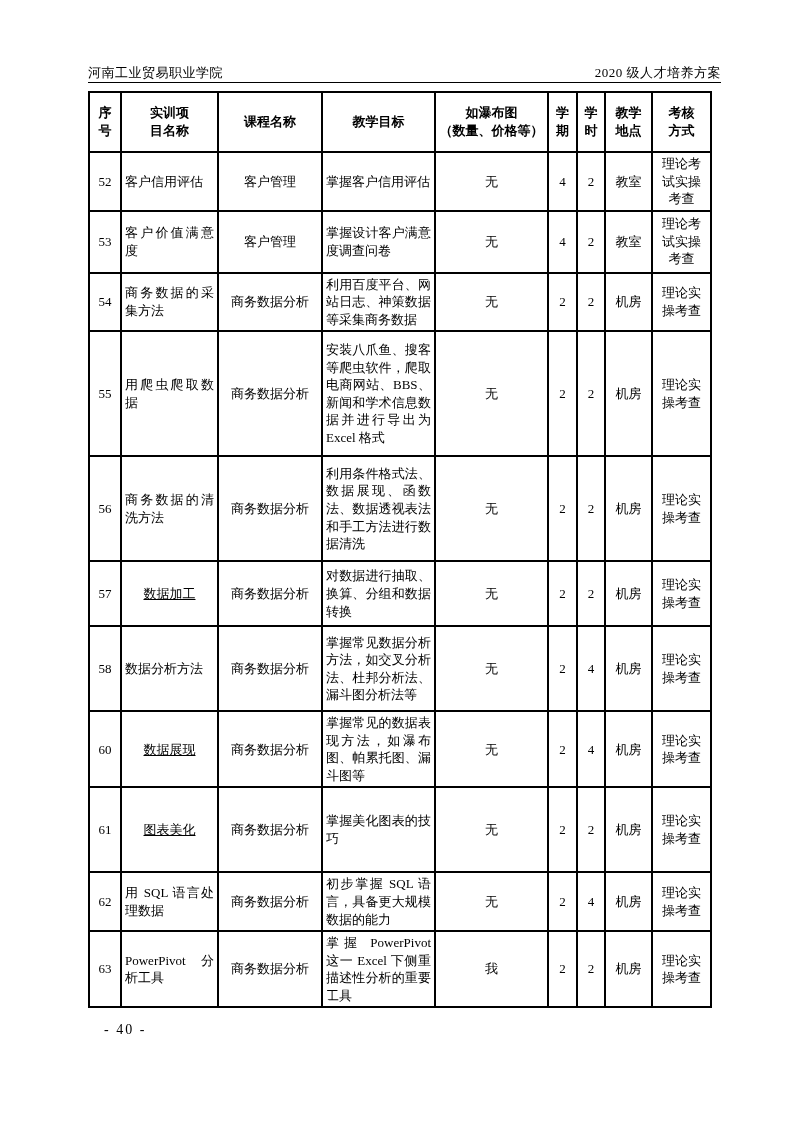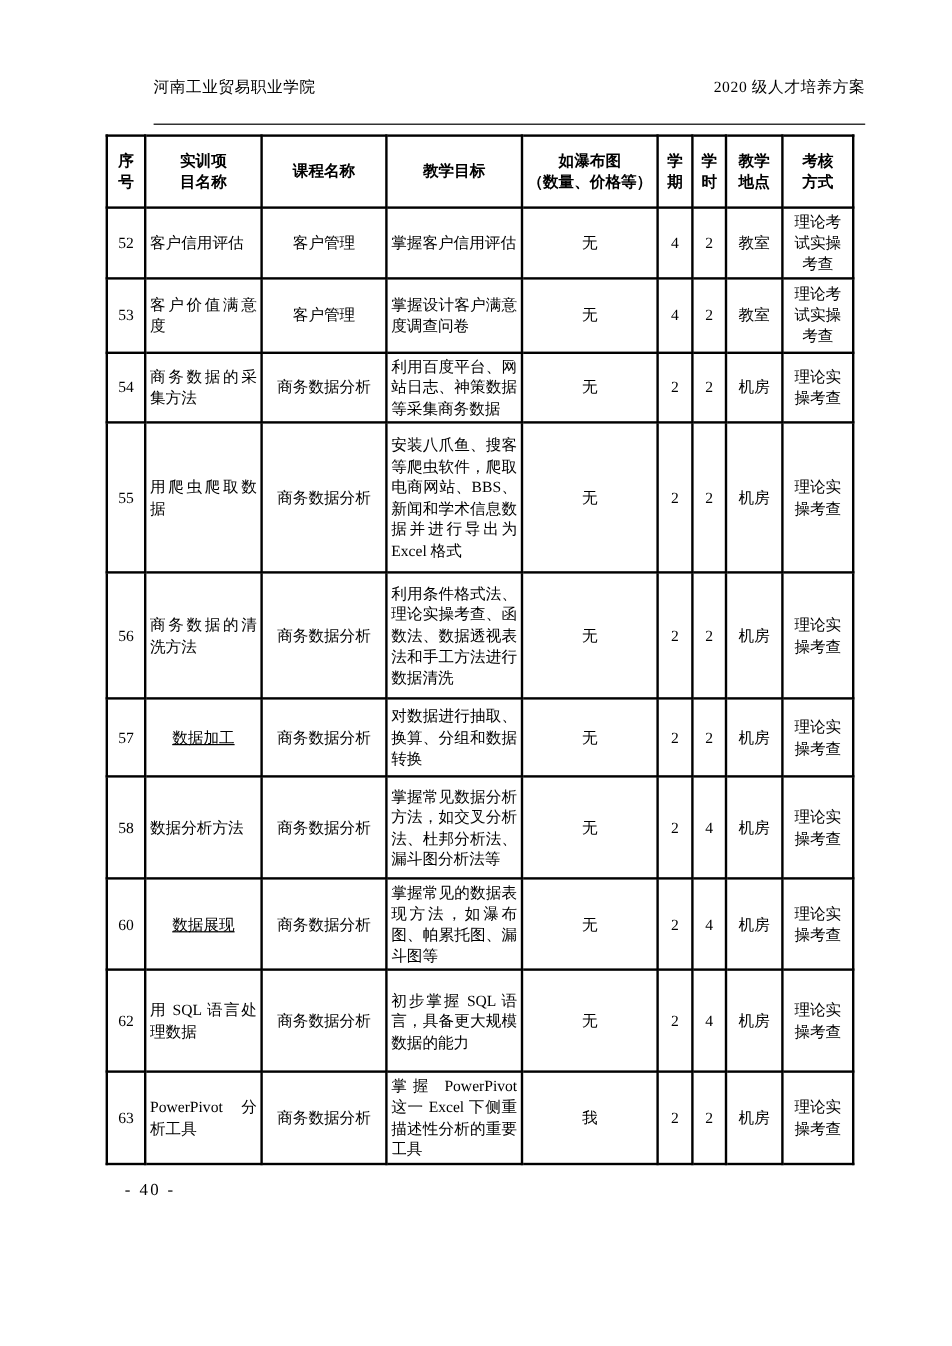--- a/index.html
+++ b/index.html
@@ -16,24 +16,23 @@
     height: 1122px;
     padding: 64px 72px 0 88px;
     background: #fff;
     overflow: hidden;
   }
   .doc-header {
     display: flex;
     justify-content: space-between;
     align-items: flex-end;
     font-size: 13px;
-    padding-bottom: 21px;
+    padding-bottom: 0;
     border-bottom: 1.5px solid #000;
     letter-spacing: 0.5px;
-    margin-left: 40px;
   }
   .doc-table {
     border-collapse: collapse;
     table-layout: fixed;
     width: 623px;
     margin-top: 8px;
     font-size: 13px;
     line-height: 1.35;
   }
   .doc-table th, .doc-table td {
@@ -172,21 +171,21 @@
           <td class="c-consumables">无</td>
           <td class="c-semester">2</td>
           <td class="c-hours">2</td>
           <td class="c-location">机房</td>
           <td class="c-assessment">理论实操考查</td>
         </tr>
         <tr>
           <td class="c-idx">56</td>
           <td class="c-project">商务数据的清洗方法</td>
           <td class="c-course">商务数据分析</td>
-          <td class="c-objective">利用条件格式法、理论实操考查、函数法、数据透视表法和手工方法进行数据清洗</td>
+          <td class="c-objective">利用条件格式法、数据展现、函数法、数据透视表法和手工方法进行数据清洗</td>
           <td class="c-consumables">无</td>
           <td class="c-semester">2</td>
           <td class="c-hours">2</td>
           <td class="c-location">机房</td>
           <td class="c-assessment">理论实操考查</td>
         </tr>
         <tr>
           <td class="c-idx">57</td>
           <td class="c-project ta-center">数据加工</td>
           <td class="c-course">商务数据分析</td>
@@ -213,20 +212,31 @@
           <td class="c-project ta-center">数据展现</td>
           <td class="c-course">商务数据分析</td>
           <td class="c-objective">掌握常见的数据表现方法，如瀑布图、帕累托图、漏斗图等</td>
           <td class="c-consumables">无</td>
           <td class="c-semester">2</td>
           <td class="c-hours">4</td>
           <td class="c-location">机房</td>
           <td class="c-assessment">理论实操考查</td>
         </tr>
         <tr>
+          <td class="c-idx">61</td>
+          <td class="c-project ta-center">图表美化</td>
+          <td class="c-course">商务数据分析</td>
+          <td class="c-objective">掌握美化图表的技巧</td>
+          <td class="c-consumables">无</td>
+          <td class="c-semester">2</td>
+          <td class="c-hours">2</td>
+          <td class="c-location">机房</td>
+          <td class="c-assessment">理论实操考查</td>
+        </tr>
+        <tr>
           <td class="c-idx">62</td>
           <td class="c-project">用 SQL 语言处理数据</td>
           <td class="c-course">商务数据分析</td>
           <td class="c-objective">初步掌握 SQL 语言，具备更大规模数据的能力</td>
           <td class="c-consumables">无</td>
           <td class="c-semester">2</td>
           <td class="c-hours">4</td>
           <td class="c-location">机房</td>
           <td class="c-assessment">理论实操考查</td>
         </tr>

